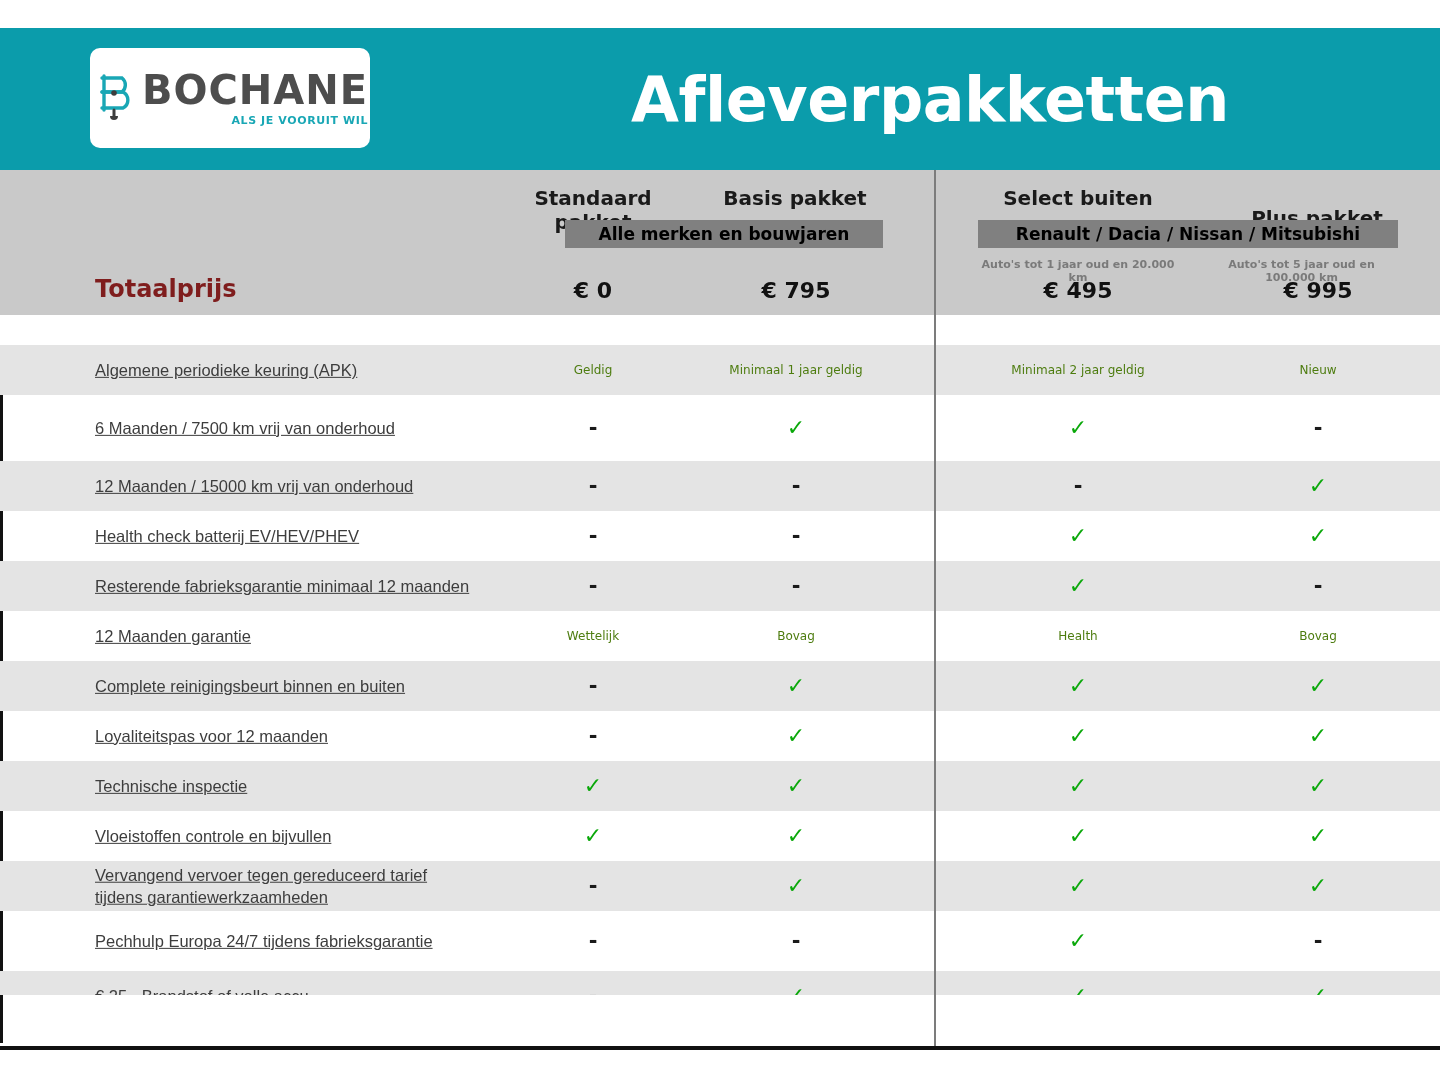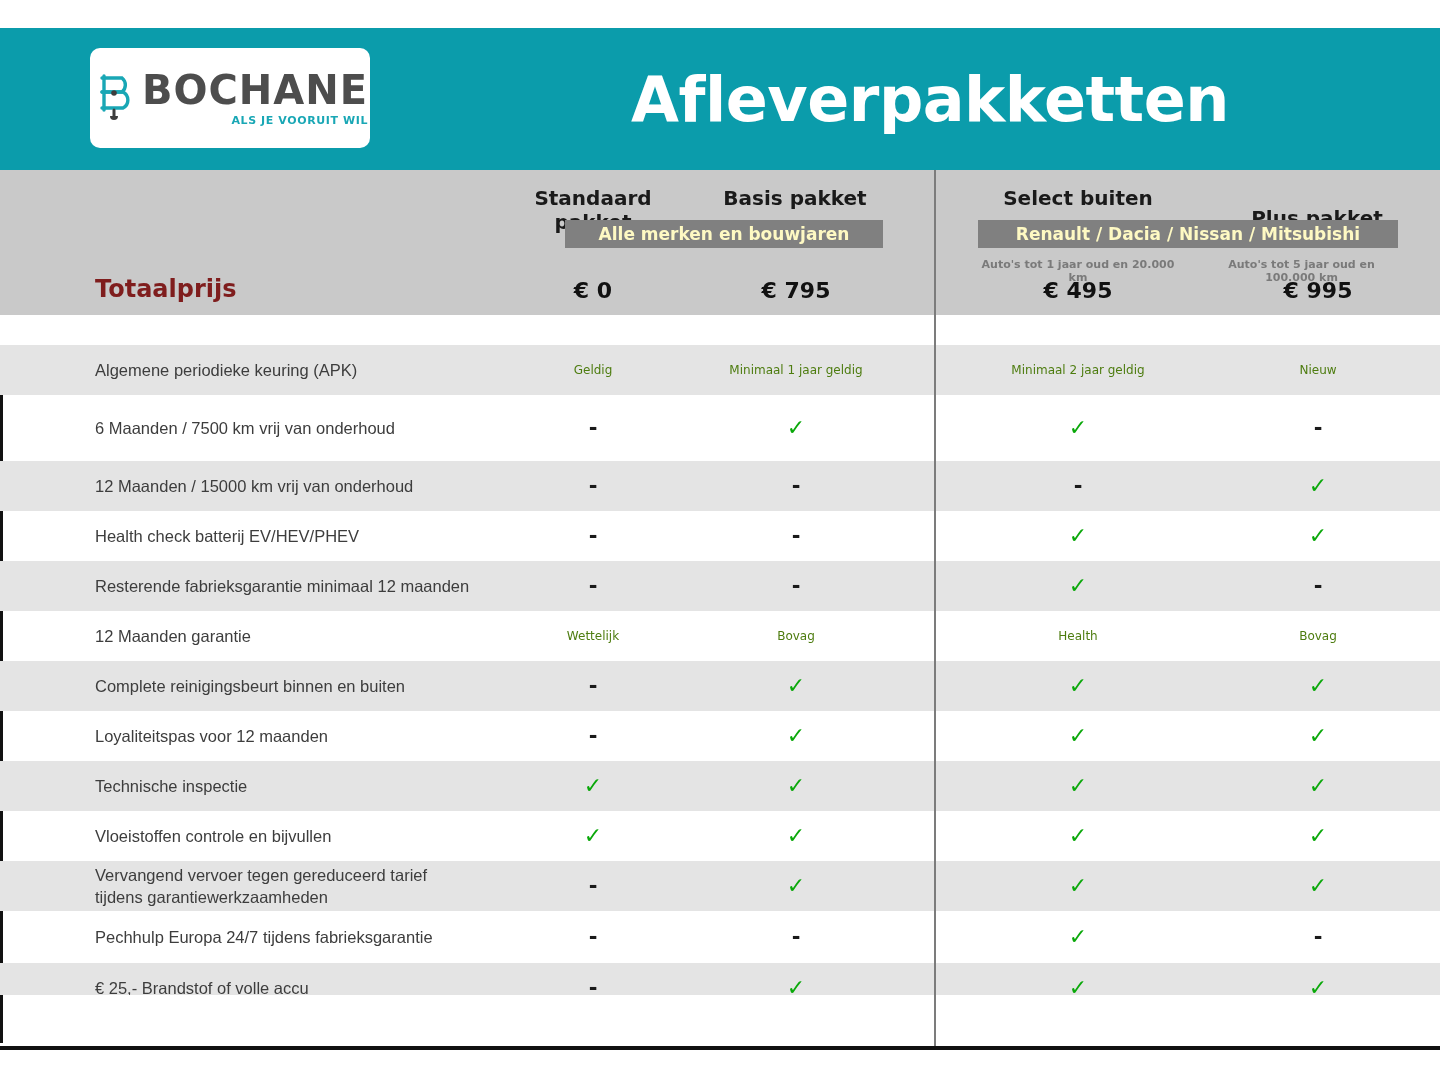--- a/index.html
+++ b/index.html
@@ -109,21 +109,21 @@
     text-align: center;
     font-family: "DejaVu Sans", sans-serif;
     font-weight: bold;
     font-size: 20px;
     color: #1a1a1a;
   }
   .ch-band {
     position: absolute;
     height: 28px;
     background: #808080;
-    color: #fef9c3;
+    color: #000000;
     display: flex;
     align-items: center;
     justify-content: center;
     font-family: "DejaVu Sans", sans-serif;
     font-weight: bold;
     font-size: 17px;
   }
   .ch-sub {
     position: absolute;
     text-align: center;
@@ -187,20 +187,21 @@
   .row-label {
     position: absolute;
     left: 95px;
     top: 50%;
     transform: translateY(-50%);
     font-family: "Liberation Sans", sans-serif;
     font-size: 16.5px;
     color: #3d3d3d;
     line-height: 1.35;
     white-space: pre-line;
+    text-decoration: underline;
   }
   .cell {
     position: absolute;
     top: 50%;
     transform: translateY(-50%);
     text-align: center;
     font-family: "DejaVu Sans", sans-serif;
   }
   .cell.tick {
     color: #0aa80a;
@@ -380,21 +381,21 @@
         <div class="cell tick" style="left: 1238px; width: 160px;">✓</div>
       </div>
       <div class="row shaded" style="height: 50px;">
         <div class="row-label">Vervangend vervoer tegen gereduceerd tarief
 tijdens garantiewerkzaamheden</div>
         <div class="cell dash" style="left: 513px; width: 160px;">-</div>
         <div class="cell tick" style="left: 716px; width: 160px;">✓</div>
         <div class="cell tick" style="left: 998px; width: 160px;">✓</div>
         <div class="cell tick" style="left: 1238px; width: 160px;">✓</div>
       </div>
-      <div class="row plain" style="height: 52px;">
+      <div class="row plain" style="height: 60px;">
         <div class="row-label">Pechhulp Europa 24/7 tijdens fabrieksgarantie</div>
         <div class="cell dash" style="left: 513px; width: 160px;">-</div>
         <div class="cell dash" style="left: 716px; width: 160px;">-</div>
         <div class="cell tick" style="left: 998px; width: 160px;">✓</div>
         <div class="cell dash" style="left: 1238px; width: 160px;">-</div>
       </div>
       <div class="row shaded" style="height: 50px;">
         <div class="row-label">€ 25,- Brandstof of  volle accu</div>
         <div class="cell dash" style="left: 513px; width: 160px;">-</div>
         <div class="cell tick" style="left: 716px; width: 160px;">✓</div>

